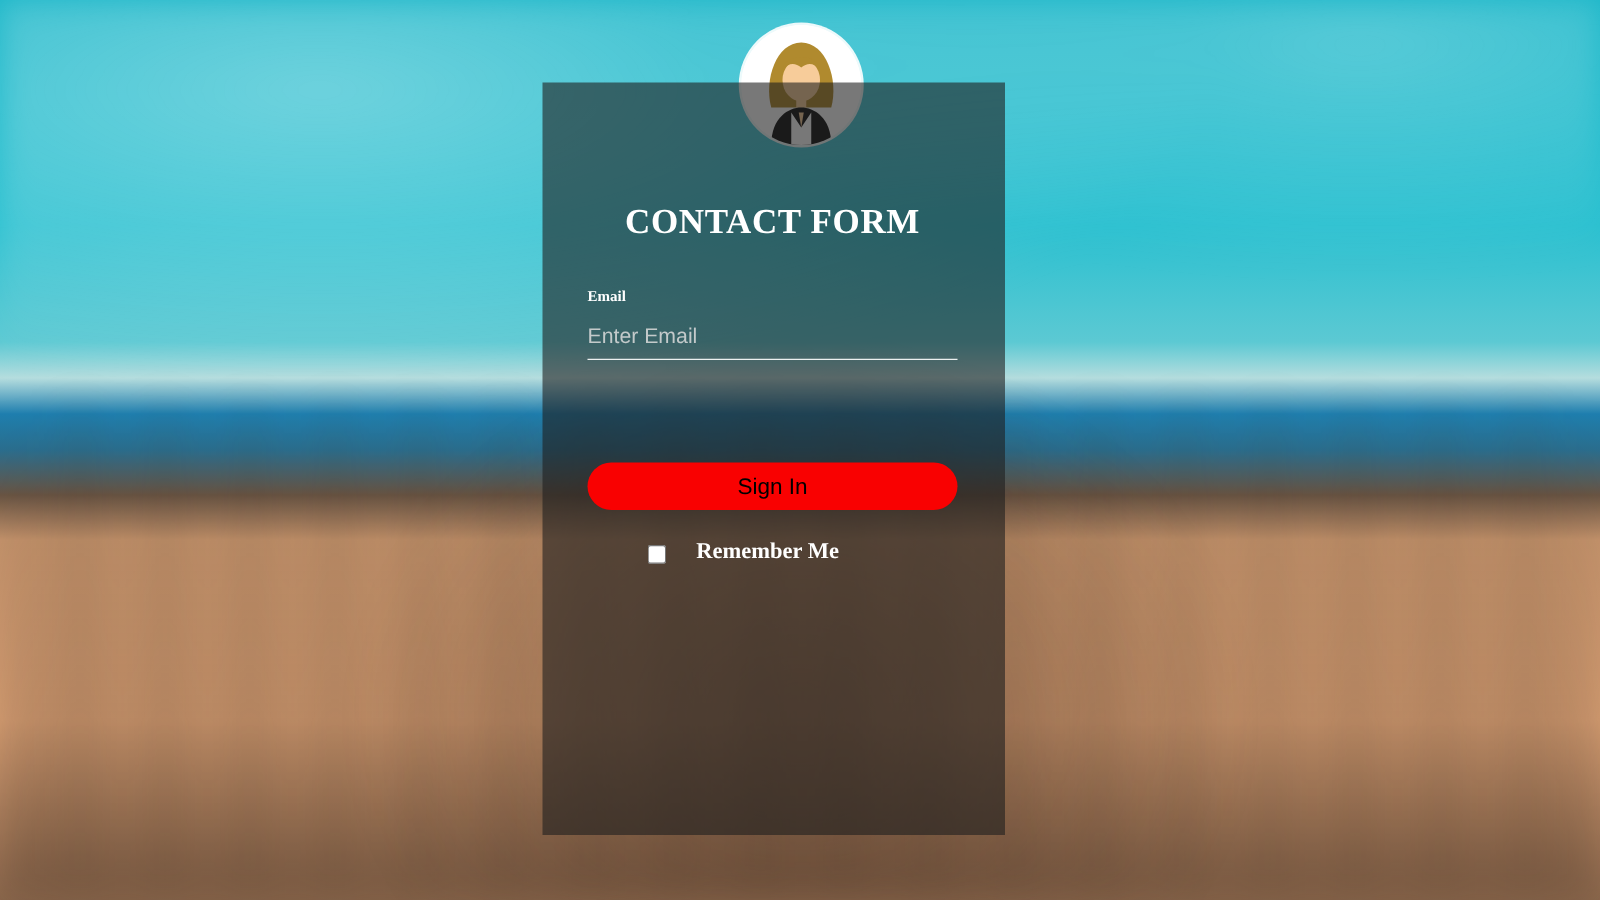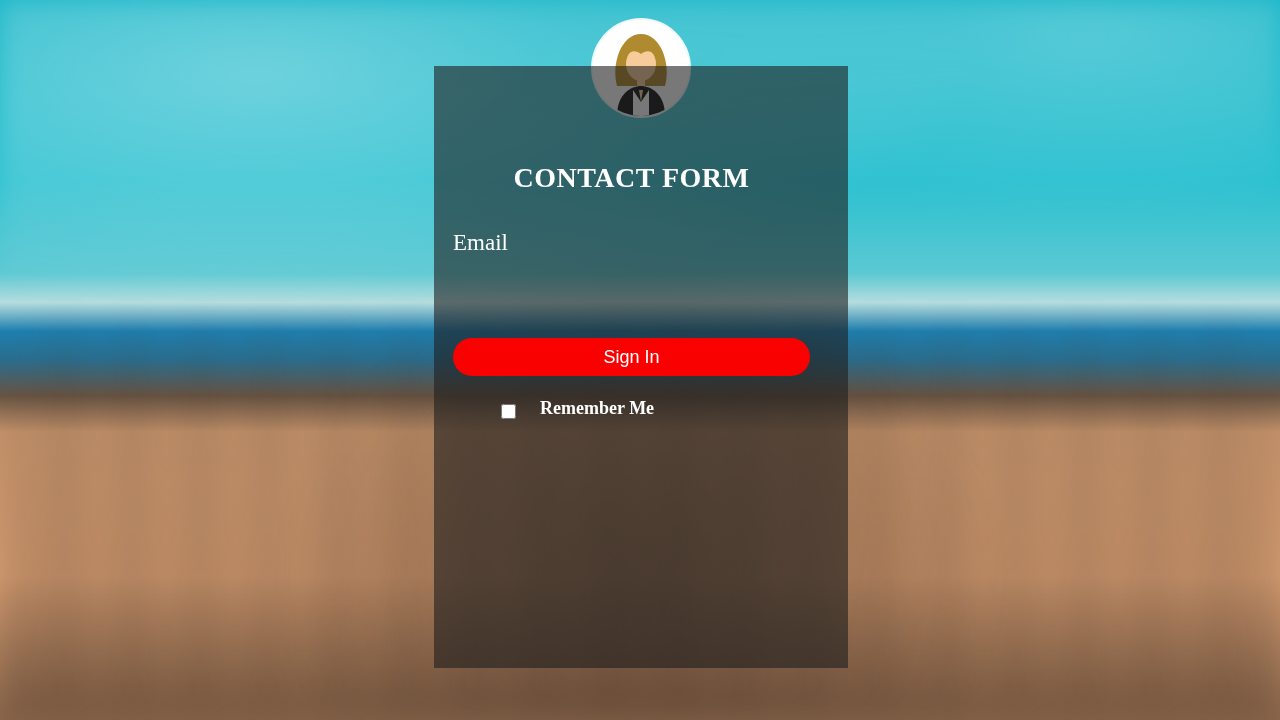--- a/index.html
+++ b/index.html
@@ -36,25 +36,25 @@
       repeating-linear-gradient( to right,
         rgba(120,90,65,0.0) 0 60px,
         rgba(70,55,40,0.25) 60px 68px);
     filter: blur(16px);
   }
 
   .card {
     position: absolute;
     left: 434px;
     top: 66px;
-    width: 414px;
+    width: 370px;
     height: 602px;
     background: rgba(30,30,30,0.60);
     color: #fff;
-    padding: 96px 38px 40px 19px;
+    padding: 96px 38px 40px 36px;
   }
 
   .avatar {
     position: absolute;
     left: 593px;
     top: 20px;
     width: 96px;
     height: 96px;
     border-radius: 50%;
     background: #fff;
@@ -68,22 +68,22 @@
     text-align: center;
     font-size: 28px;
     font-weight: bold;
     letter-spacing: 0.5px;
     margin-bottom: 36px;
   }
 
   .field { margin-bottom: 28px; }
   .field label {
     display:block;
-    font-size: 23px;
-    font-weight: normal;
+    font-size: 12px;
+    font-weight: bold;
     margin-bottom: 8px;
   }
   .field input {
     width: 100%;
     background: transparent;
     border: none;
     border-bottom: 1px solid rgba(255,255,255,0.9);
     color: #fff;
     font-size: 17px;
     padding: 6px 0 8px 0;
@@ -92,21 +92,21 @@
   }
   .field input::placeholder { color: rgba(220,220,220,0.85); }
 
   .btn {
     margin-top: 54px;
     width: 100%;
     height: 38px;
     border: none;
     border-radius: 20px;
     background: #f90101;
-    color: #ffffff;
+    color: #000000;
     font-size: 18px;
     cursor: pointer;
     font-family: Verdana, Arial, sans-serif;
   }
 
   .remember {
     margin-top: 22px;
     display: flex;
     align-items: flex-end;
     justify-content: flex-start;
@@ -147,20 +147,21 @@
     </svg>
   </span>
 </div>
 
 <div class="card">
 
   <h1 class="title">CONTACT FORM</h1>
 
   <div class="field">
     <label>Email</label>
+    <input type="text" placeholder="Enter Email" style="">
   </div>
 
 
   <button class="btn">Sign In</button>
 
   <div class="remember">
     <input type="checkbox" style="">
     <span>Remember Me</span>
   </div>
 

